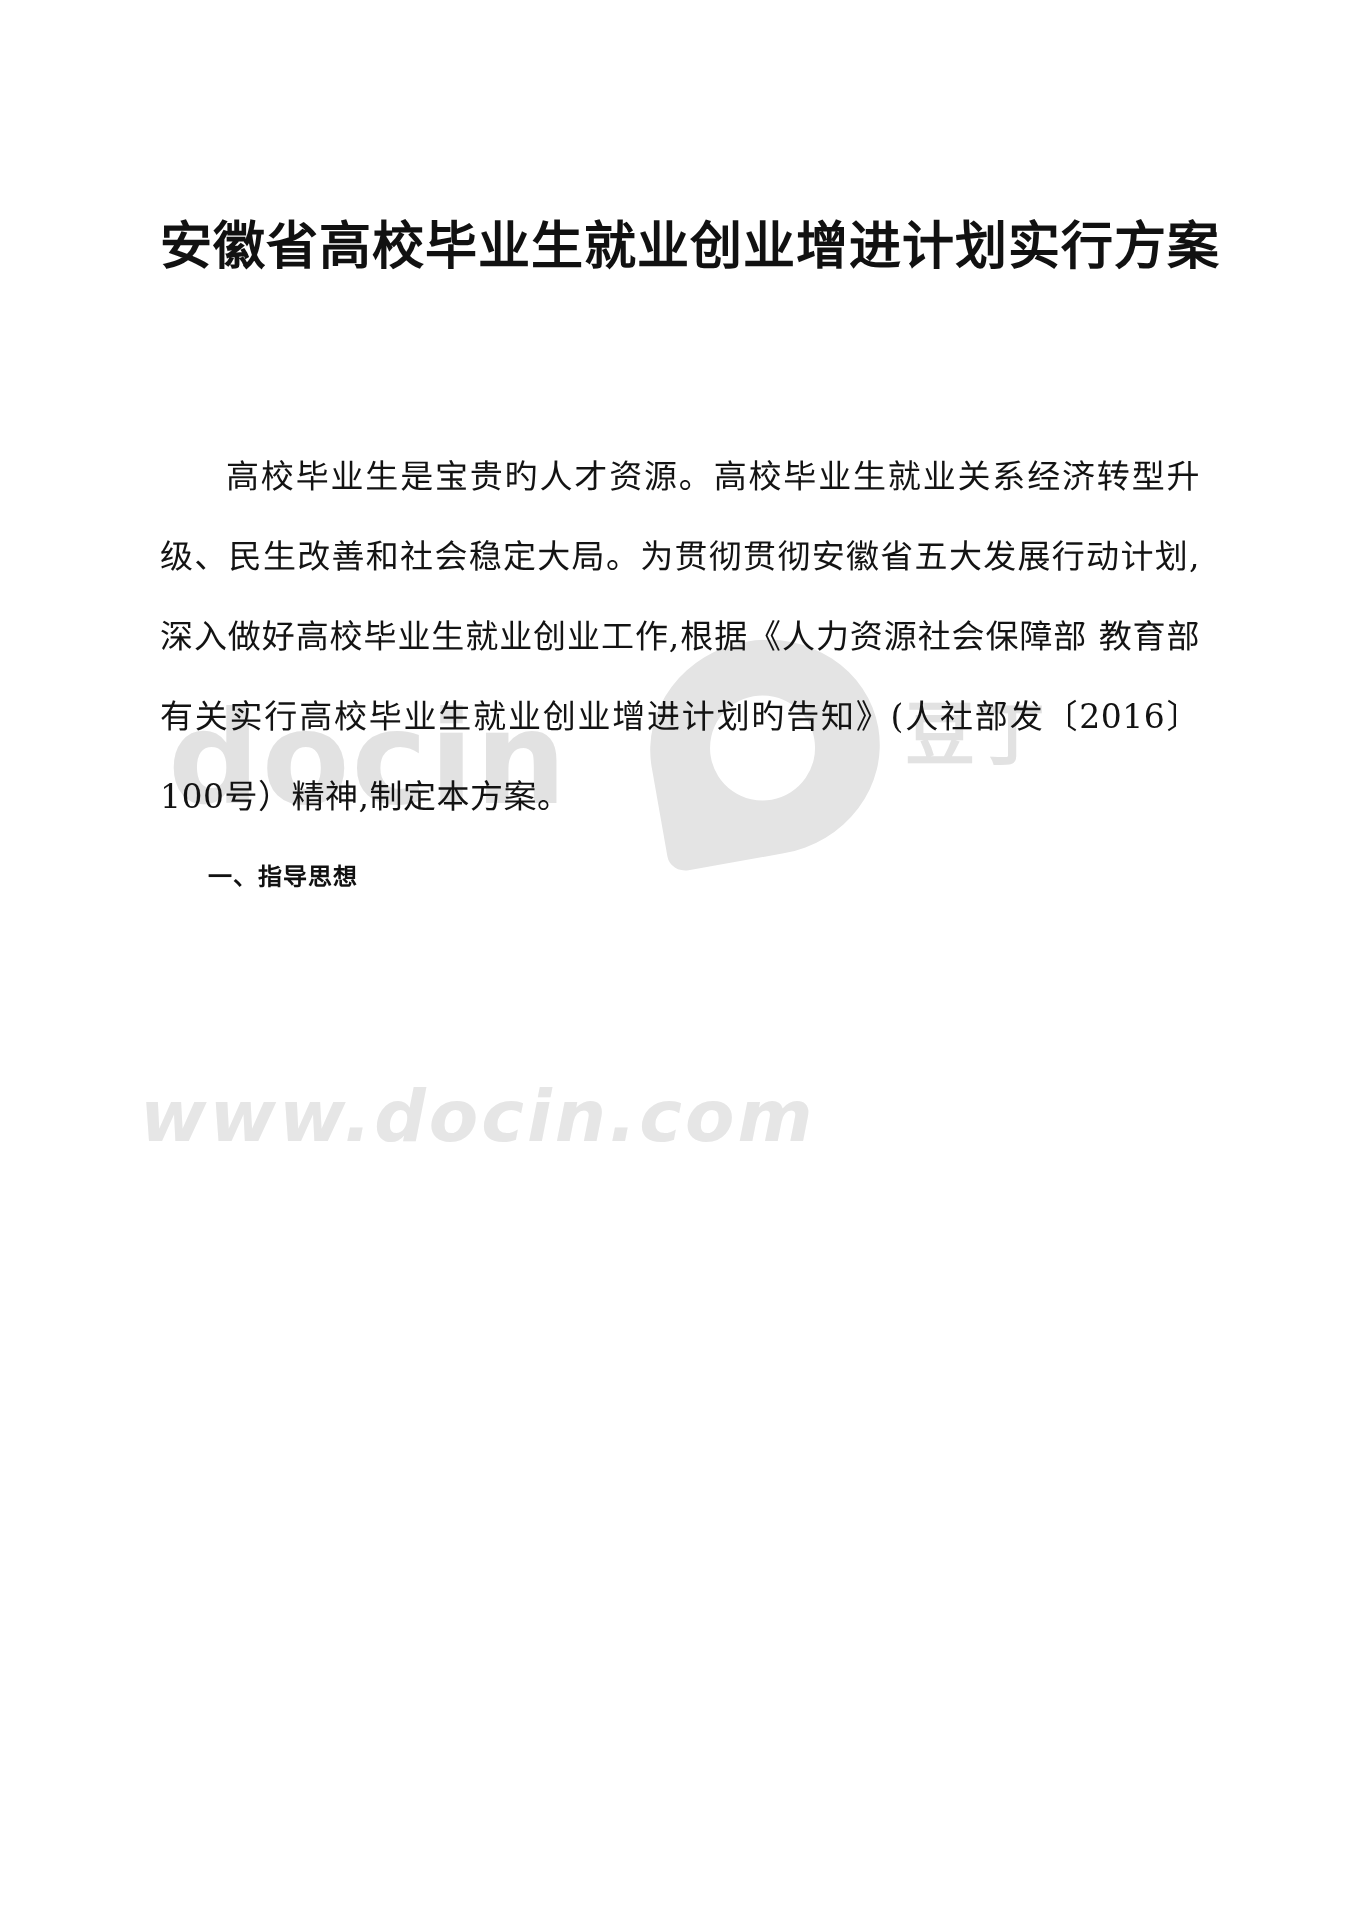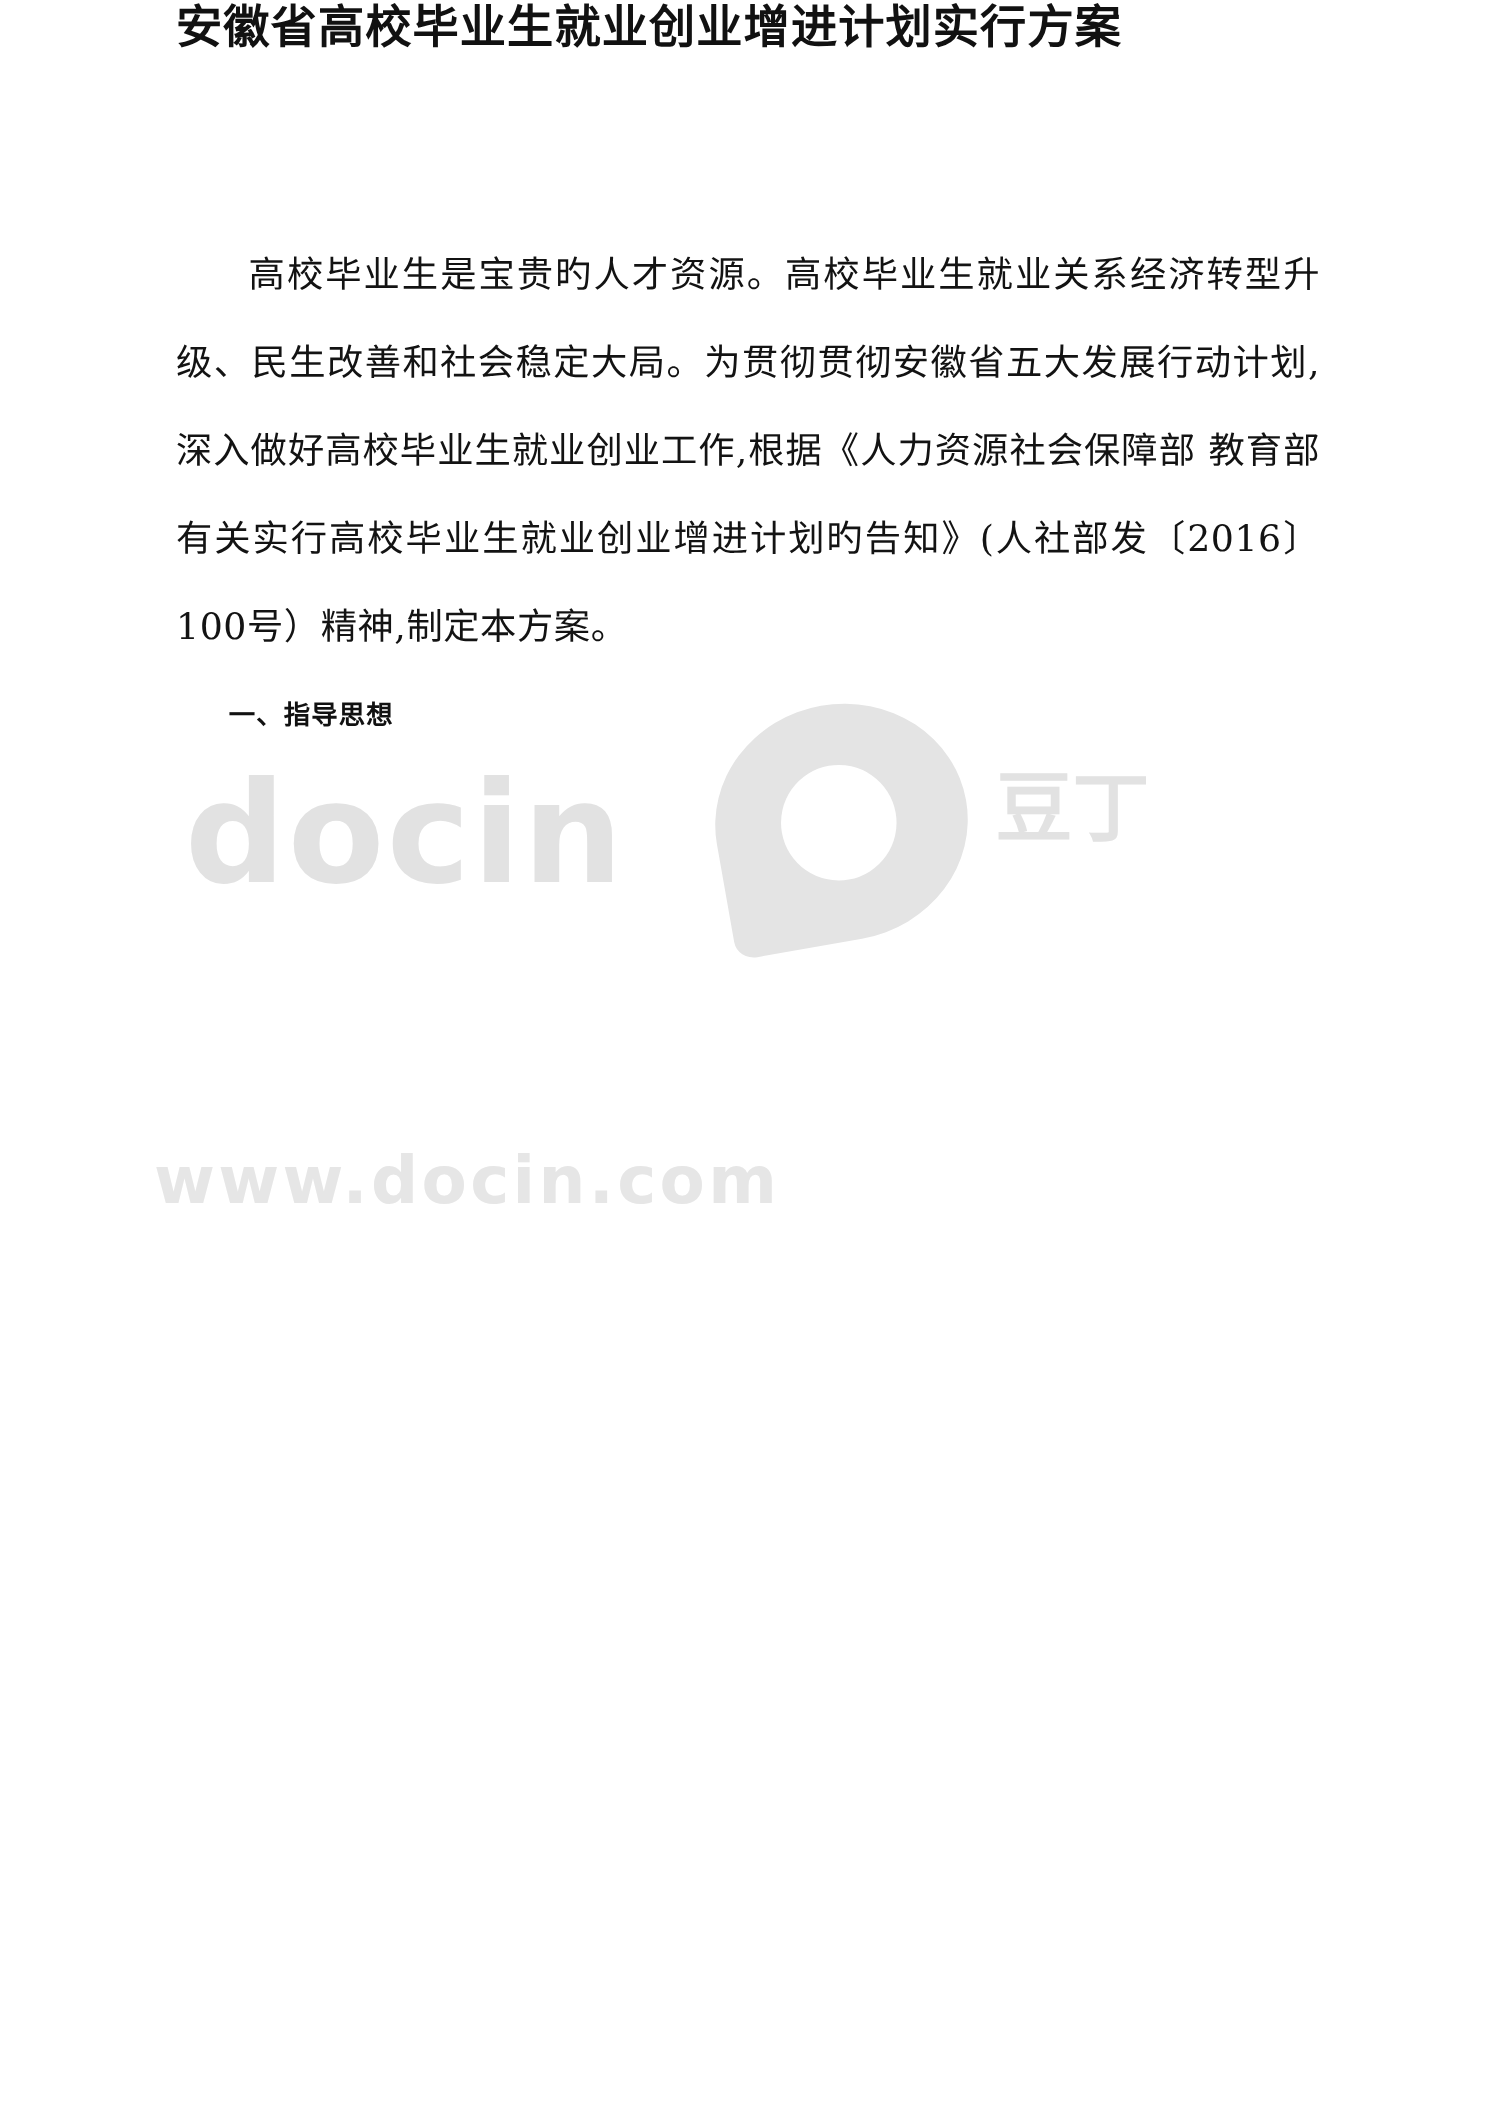--- a/index.html
+++ b/index.html
@@ -65,41 +65,43 @@
     left: 60px;
     top: 55px;
     width: 105px;
     height: 105px;
     background: #ffffff;
     border-radius: 50%;
   }
   .wm-url {
     position: absolute;
     left: 140px;
-    top: 1044px;
+    top: 1080px;
     font-family: "DejaVu Sans", "Liberation Sans", sans-serif;
-    font-size: 60px;
+    font-size: 72px;
     font-weight: 700;
     letter-spacing: 3px;
     color: #e6e6e6;
     line-height: 1;
     white-space: nowrap;
+    font-style: italic;
   }
 
   
   .doc {
     position: relative;
     z-index: 2;
     padding: 0 160px;
     box-sizing: border-box;
   }
   .doc-title {
     margin: 0;
+    padding-top: 215px;
     font-family: "DejaVu Sans", "Liberation Sans", sans-serif;
-    font-size: 42px;
+    font-size: 52px;
     font-weight: 700;
     color: #111111;
     letter-spacing: 1px;
     line-height: 1.2;
     text-align: left;
     white-space: nowrap;
   }
   .spacer-after-title {
     height: 160px;
   }

